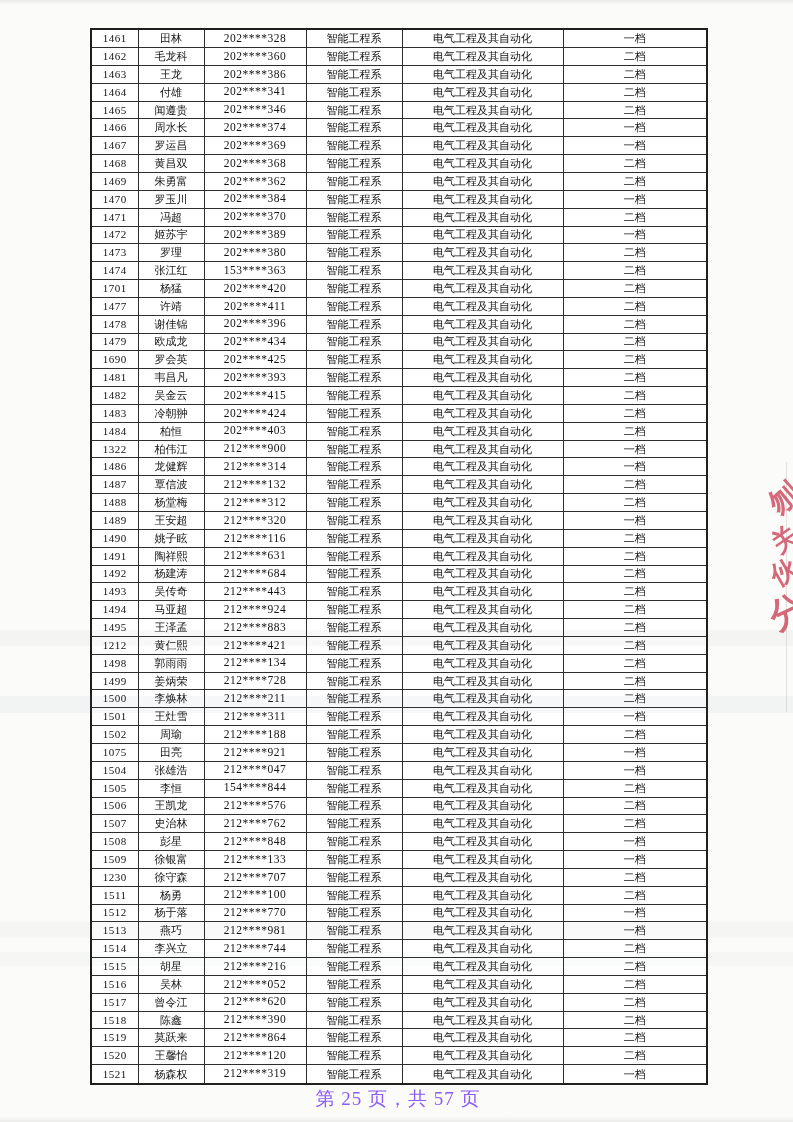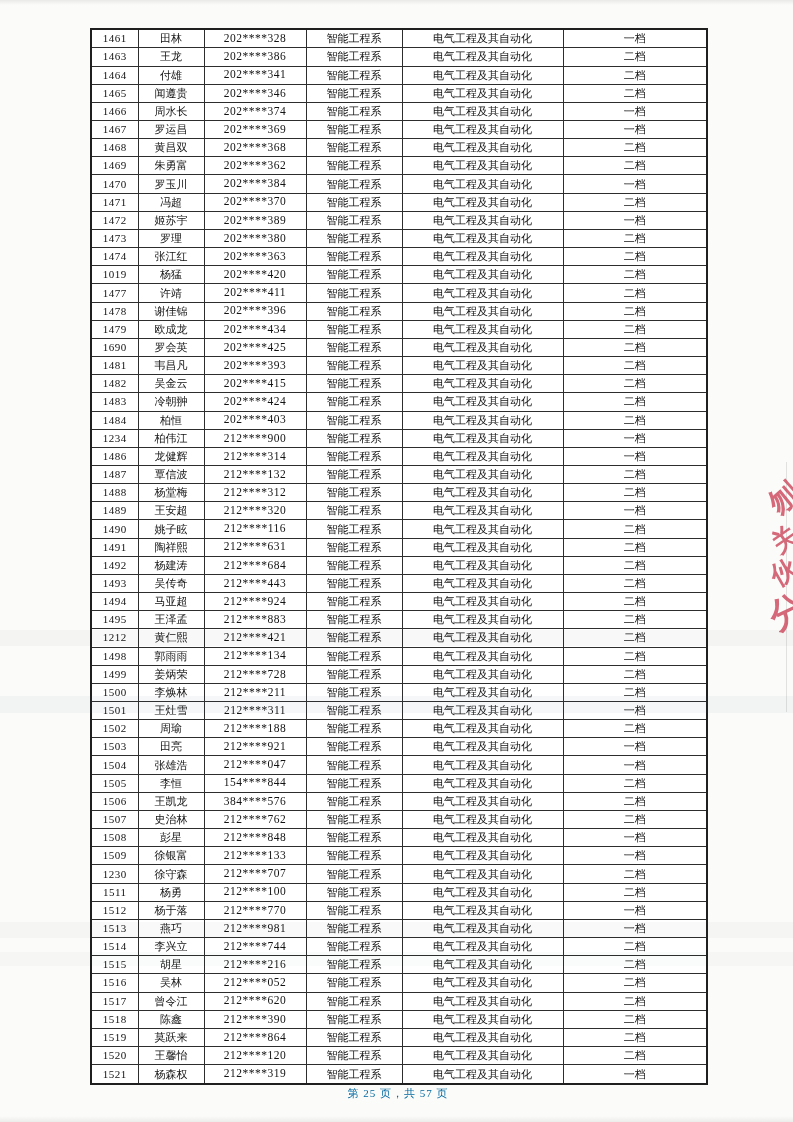--- a/index.html
+++ b/index.html
@@ -41,21 +41,21 @@
   .roster col.c1{width:66px;}
   .roster col.c2{width:102px;}
   .roster col.c3{width:96px;}
   .roster col.c4{width:161px;}
   .roster col.c5{width:144px;}
   .roster td.c0, .roster td.c2{letter-spacing:0.5px;}
   .roster td.c2{font-size:11.5px;}
   .footer{
     position:absolute;left:90px;top:1086px;width:616px;
     text-align:center;
-    font-size:11px;color:#0369a1;
+    font-size:19px;color:#8b5cf6;
     letter-spacing:1px;
     font-family:"Liberation Serif", serif;
   }
   .artifact{
     position:absolute;left:0;width:793px;
     pointer-events:none;
   }
   .artifact.a1{top:630px;height:16px;background:rgba(60,70,90,0.035);}
   .artifact.a2{top:696px;height:17px;background:rgba(90,110,150,0.055);}
   .artifact.a3{top:922px;height:16px;background:rgba(60,70,90,0.03);}
@@ -98,20 +98,28 @@
     <tbody>
         <tr>
           <td class="c0">1461</td>
           <td class="c1">田林</td>
           <td class="c2">202****328</td>
           <td class="c3">智能工程系</td>
           <td class="c4">电气工程及其自动化</td>
           <td class="c5">一档</td>
         </tr>
         <tr>
+          <td class="c0">1462</td>
+          <td class="c1">毛龙科</td>
+          <td class="c2">202****360</td>
+          <td class="c3">智能工程系</td>
+          <td class="c4">电气工程及其自动化</td>
+          <td class="c5">二档</td>
+        </tr>
+        <tr>
           <td class="c0">1463</td>
           <td class="c1">王龙</td>
           <td class="c2">202****386</td>
           <td class="c3">智能工程系</td>
           <td class="c4">电气工程及其自动化</td>
           <td class="c5">二档</td>
         </tr>
         <tr>
           <td class="c0">1464</td>
           <td class="c1">付雄</td>
@@ -188,27 +196,27 @@
           <td class="c0">1473</td>
           <td class="c1">罗理</td>
           <td class="c2">202****380</td>
           <td class="c3">智能工程系</td>
           <td class="c4">电气工程及其自动化</td>
           <td class="c5">二档</td>
         </tr>
         <tr>
           <td class="c0">1474</td>
           <td class="c1">张江红</td>
-          <td class="c2">202****363</td>
-          <td class="c3">智能工程系</td>
-          <td class="c4">电气工程及其自动化</td>
-          <td class="c5">二档</td>
-        </tr>
-        <tr>
-          <td class="c0">1019</td>
+          <td class="c2">153****363</td>
+          <td class="c3">智能工程系</td>
+          <td class="c4">电气工程及其自动化</td>
+          <td class="c5">二档</td>
+        </tr>
+        <tr>
+          <td class="c0">1701</td>
           <td class="c1">杨猛</td>
           <td class="c2">202****420</td>
           <td class="c3">智能工程系</td>
           <td class="c4">电气工程及其自动化</td>
           <td class="c5">二档</td>
         </tr>
         <tr>
           <td class="c0">1477</td>
           <td class="c1">许靖</td>
           <td class="c2">202****411</td>
@@ -266,21 +274,21 @@
         </tr>
         <tr>
           <td class="c0">1484</td>
           <td class="c1">柏恒</td>
           <td class="c2">202****403</td>
           <td class="c3">智能工程系</td>
           <td class="c4">电气工程及其自动化</td>
           <td class="c5">二档</td>
         </tr>
         <tr>
-          <td class="c0">1234</td>
+          <td class="c0">1322</td>
           <td class="c1">柏伟江</td>
           <td class="c2">212****900</td>
           <td class="c3">智能工程系</td>
           <td class="c4">电气工程及其自动化</td>
           <td class="c5">一档</td>
         </tr>
         <tr>
           <td class="c0">1486</td>
           <td class="c1">龙健辉</td>
           <td class="c2">212****314</td>
@@ -402,21 +410,21 @@
         </tr>
         <tr>
           <td class="c0">1502</td>
           <td class="c1">周瑜</td>
           <td class="c2">212****188</td>
           <td class="c3">智能工程系</td>
           <td class="c4">电气工程及其自动化</td>
           <td class="c5">二档</td>
         </tr>
         <tr>
-          <td class="c0">1503</td>
+          <td class="c0">1075</td>
           <td class="c1">田亮</td>
           <td class="c2">212****921</td>
           <td class="c3">智能工程系</td>
           <td class="c4">电气工程及其自动化</td>
           <td class="c5">一档</td>
         </tr>
         <tr>
           <td class="c0">1504</td>
           <td class="c1">张雄浩</td>
           <td class="c2">212****047</td>
@@ -428,21 +436,21 @@
           <td class="c0">1505</td>
           <td class="c1">李恒</td>
           <td class="c2">154****844</td>
           <td class="c3">智能工程系</td>
           <td class="c4">电气工程及其自动化</td>
           <td class="c5">二档</td>
         </tr>
         <tr>
           <td class="c0">1506</td>
           <td class="c1">王凯龙</td>
-          <td class="c2">384****576</td>
+          <td class="c2">212****576</td>
           <td class="c3">智能工程系</td>
           <td class="c4">电气工程及其自动化</td>
           <td class="c5">二档</td>
         </tr>
         <tr>
           <td class="c0">1507</td>
           <td class="c1">史治林</td>
           <td class="c2">212****762</td>
           <td class="c3">智能工程系</td>
           <td class="c4">电气工程及其自动化</td>

